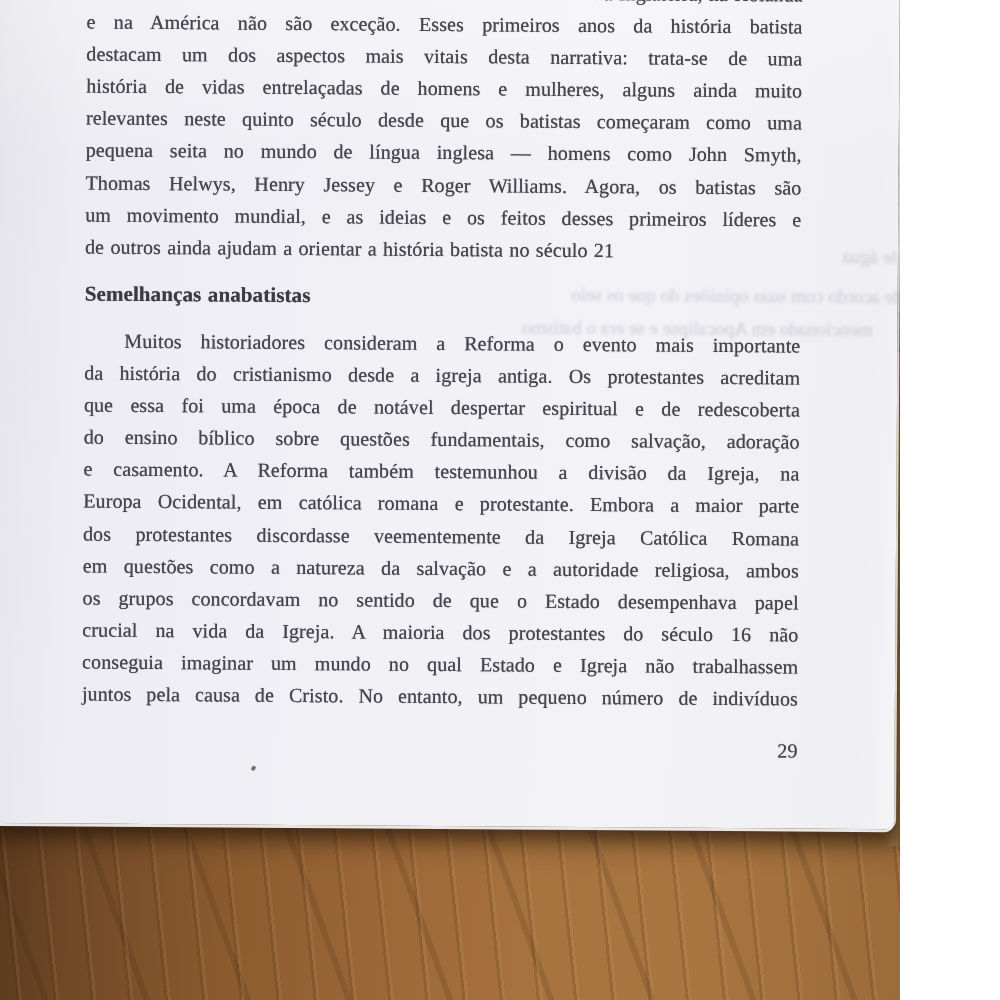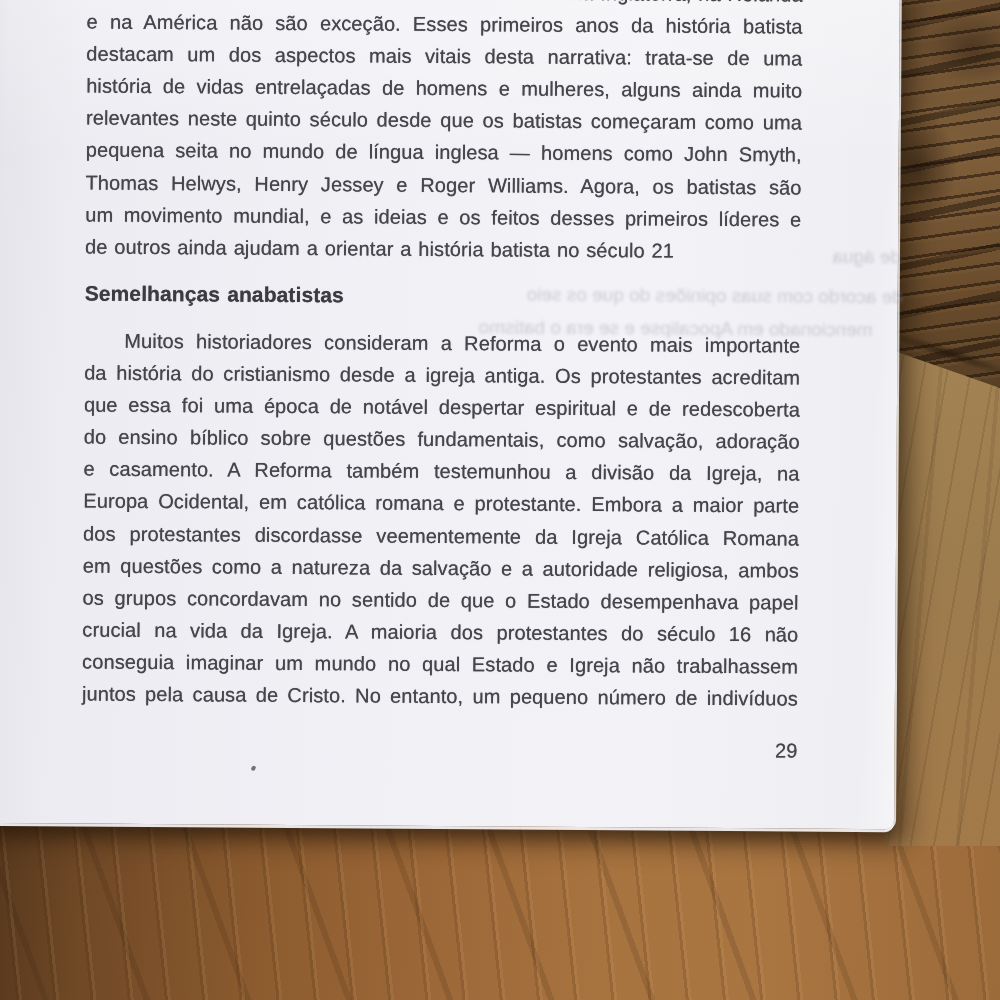--- a/index.html
+++ b/index.html
@@ -1,18 +1,18 @@
 <!DOCTYPE html>
 <html><head>
 <meta charset="utf-8">
 <style>
   html,body{margin:0;padding:0;}
   .scene{
-    position:relative;width:1000px;height:1000px;overflow:hidden;
-    font-family:Liberation Sans, sans-serif;
+    position:relative;width:900px;height:1000px;overflow:hidden;
+    font-family:Liberation Serif, serif;
     background:
       repeating-linear-gradient(84deg, rgba(62,36,14,0) 0 16px, rgba(62,36,14,.16) 16px 19px, rgba(255,215,160,.08) 19px 22px, rgba(62,36,14,0) 22px 37px),
       repeating-linear-gradient(70deg, rgba(45,26,10,0) 0 40px, rgba(45,26,10,.14) 40px 46px, rgba(45,26,10,0) 46px 95px),
       linear-gradient(93deg, #4e3119 0%, #6f4826 12%, #8a5a2e 28%, #9d6838 46%, #a7733f 62%, #a97541 78%, #9c6b3a 100%);
   }
   
   .wood-right-light{
     position:absolute;left:886px;top:0;width:114px;height:846px;
     data:'';
     background:

